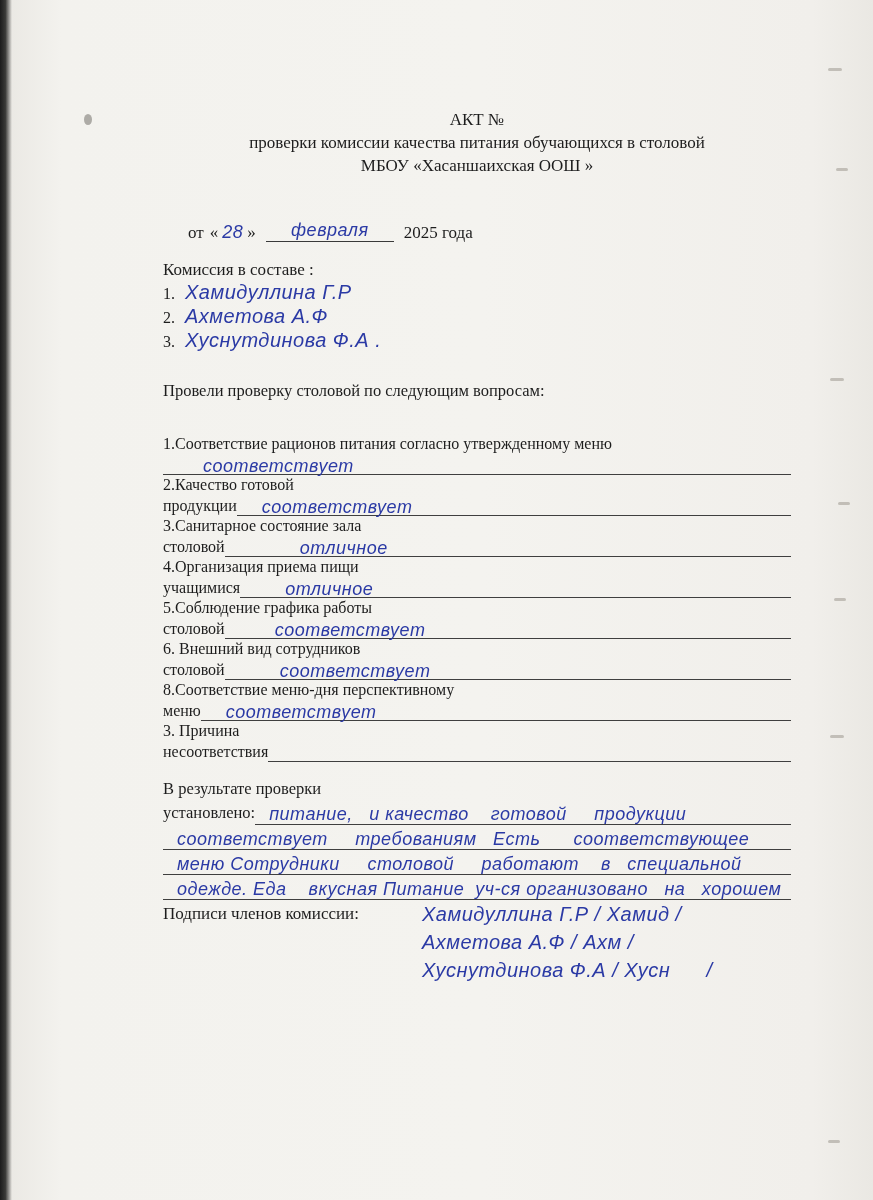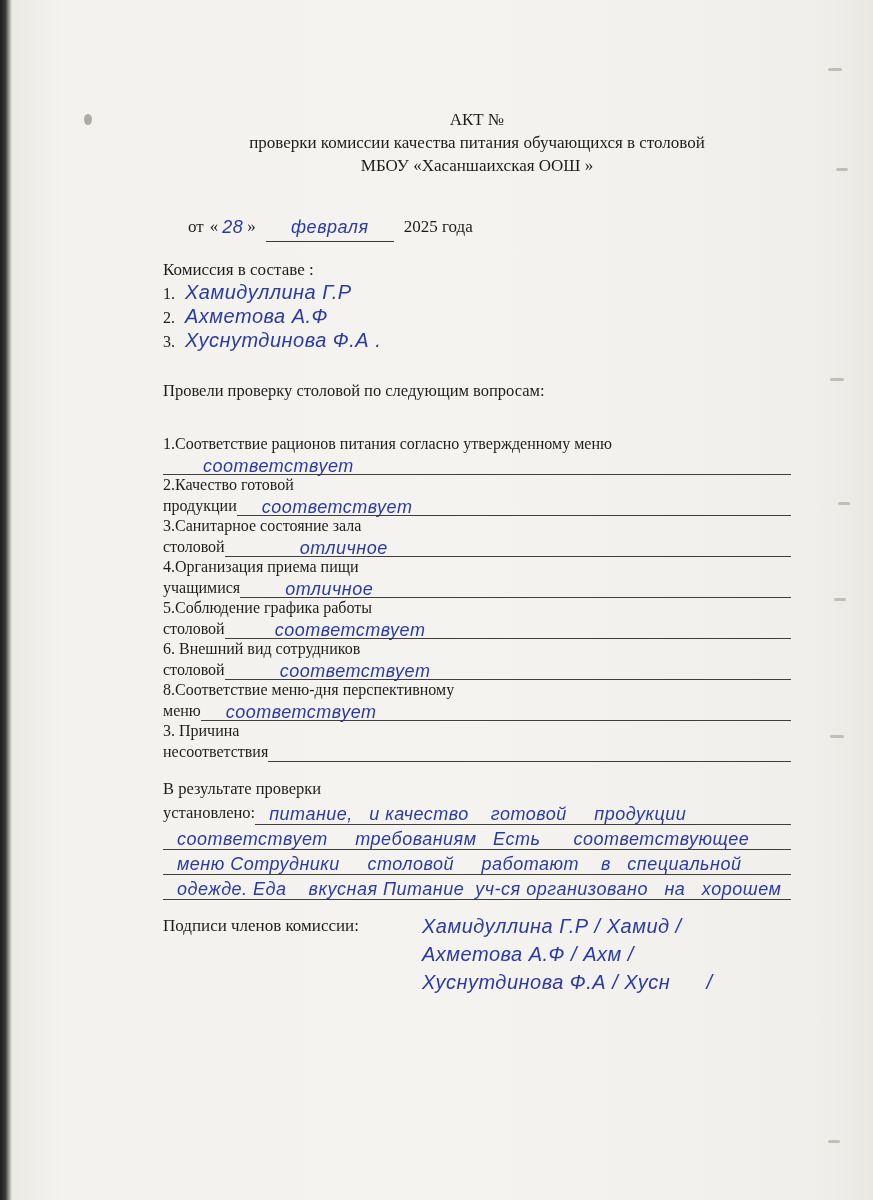--- a/index.html
+++ b/index.html
@@ -24,21 +24,21 @@
     background: #96948f; border-radius: 50%; opacity: .75; filter: blur(.4px);
   }
   .art { position: absolute; height: 3px; background: #b7b3ab; opacity: .8; border-radius: 2px; }
 
   .content { position: absolute; left: 163px; top: 108px; width: 628px; }
 
   .title { text-align: center; font-size: 17px; line-height: 23px; }
 
   .date-line {
     margin-top: 40px; padding-left: 25px;
-    display: flex; font-size: 17px; height: 26px;
+    display: flex; align-items: flex-end; font-size: 17px; height: 26px;
   }
   .date-line .seg { margin-right: 6px; }
   .date-day { margin: 0 4px; }
   .month-line {
     display: inline-block; width: 128px; border-bottom: 1px solid #3a3a3a;
     margin: 0 10px 1px 4px; text-align: center;
   }
 
   .hw {
     font-family: Liberation Sans, sans-serif;
@@ -69,21 +69,21 @@
 
   .result { margin-top: 16px; font-size: 16.5px; }
   .result-heading { line-height: 22px; }
   .result-row { display: flex; align-items: flex-end; line-height: 24px; min-height: 24px; }
   .result-row .label { flex: 0 0 auto; }
   .result-row .ansline { min-height: 24px; overflow: visible; }
   .result-row .hw { font-size: 18px; line-height: 15px; display: inline-block; transform: translateY(3px); margin-left: 14px; }
   .result-tail { text-align: right; margin-right: -78px; }
   .result-tail .hw { font-size: 17px; line-height: 17px; }
 
-  .signatures { margin-top: 12px; display: flex; align-items: flex-start; }
+  .signatures { display: flex; align-items: flex-start; }
   .sig-label { font-size: 17px; line-height: 27px; flex: 0 0 255px; }
   .sig-entries { margin-left: 4px; }
   .sig-entries .hw { display: block; font-size: 20px; line-height: 28px; }
 </style>
 </head>
 <body>
 
 <div class="paper">
   <div class="edge-left"></div>
   <div class="dot-artifact"></div>

